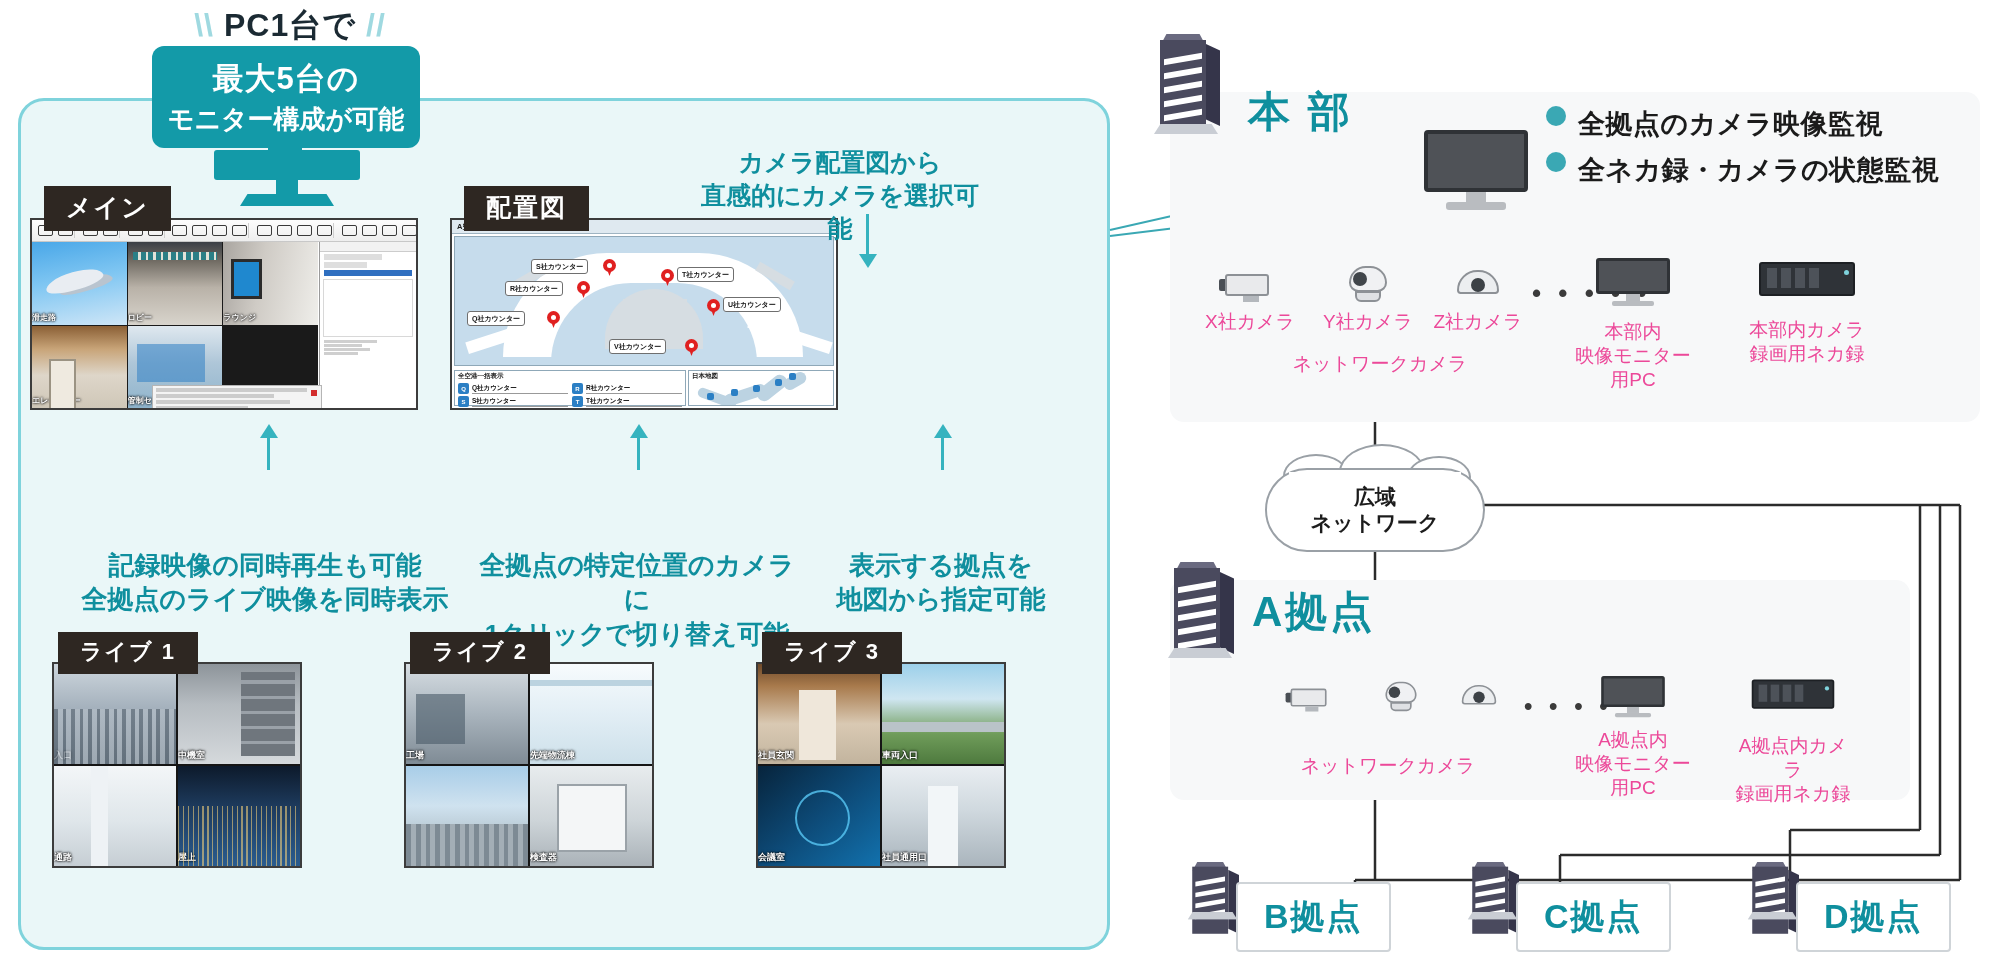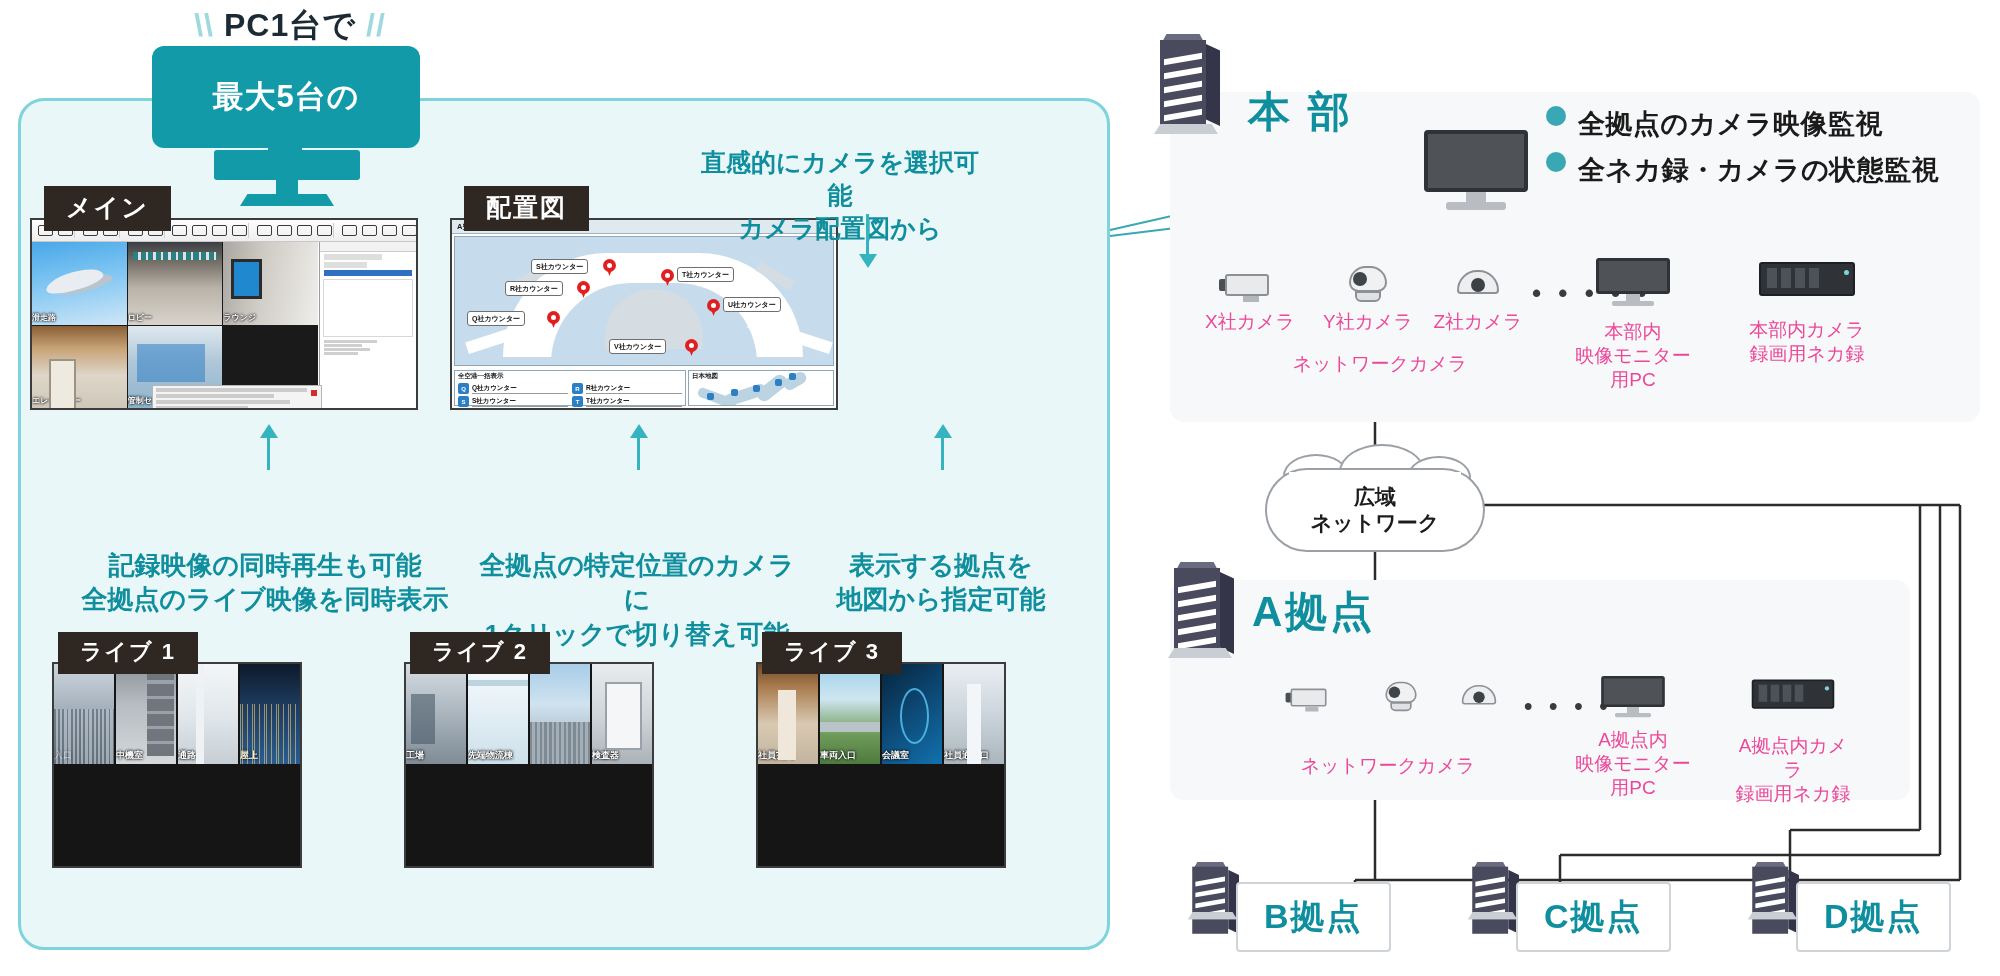--- a/index.html
+++ b/index.html
@@ -158,21 +158,21 @@
       background:#fff; border:1px solid #8fa8b8; overflow:hidden; }
   #layout-jpmap .jhead { font-size:6.5px; font-weight:bold; padding:1px 3px; color:#222;}
   .jp-blob { position:absolute; background:#bcd3e2; }
   .jp-pin { position:absolute; width:7px;height:7px;background:#2b7fc4; border-radius:2px;}
 
   
   .win-live { width: 250px; height: 206px; }
   #win-live1 { left: 52px; top: 662px; }
   #win-live2 { left: 404px; top: 662px; }
   #win-live3 { left: 756px; top: 662px; }
-  .live-grid { position:absolute; inset:0; display:grid; grid-template-columns:1fr 1fr 1fr 1fr;
+  .live-grid { position:absolute; inset:0; display:grid; grid-template-columns:1fr 1fr;
       grid-template-rows:1fr 1fr; gap:2px; background:#151515; }
   .live-grid .cap { font-size:9px; }
 
   
   .ann { position:absolute; color:#0f8f9e; font-weight:bold; text-align:center; line-height:1.32; }
   .arrow-up { position:absolute; width:0;height:0; border-left:9px solid transparent;
       border-right:9px solid transparent; border-bottom:14px solid #35b3bf; }
   .arrow-stem { position:absolute; width:3px; background:#35b3bf; }
   .arrow-down { position:absolute; width:0;height:0; border-left:9px solid transparent;
       border-right:9px solid transparent; border-top:14px solid #35b3bf; }
@@ -249,20 +249,21 @@
 <body>
 
 <div id="left-panel"></div>
 
 <div id="header-pc1">
   <span class="slash">\\</span><span>PC1台で</span><span class="slash">//</span>
 </div>
 
 <div id="callout-top">
   <div class="l1">最大5台の</div>
+  <div class="l2">モニター構成が可能</div>
 </div>
 <div id="callout-tail"></div>
 <div id="monitor-icon">
   <div class="screen"></div>
     <div class="neck"></div>
     <div class="base"></div>
 </div>
 
 <div class="win-label" style="left:44px; top:186px;">メイン</div>
 <div class="win-frame" id="win-main">
@@ -422,22 +423,22 @@
     <div class="jp-blob" style="left:94px; top:4px; width:24px; height:12px; transform:rotate(-30deg); border-radius:6px;"></div>
     <div class="jp-pin" style="left:18px; top:22px;"></div>
     <div class="jp-pin" style="left:42px; top:18px;"></div>
     <div class="jp-pin" style="left:64px; top:14px;"></div>
     <div class="jp-pin" style="left:86px; top:8px;"></div>
     <div class="jp-pin" style="left:100px; top:2px;"></div>
   </div>
 </div>
 
 <div class="ann" style="left:700px; top:146px; width:280px; font-size:25px;">
+  <div>カメラ配置図から</div>
   <div>直感的にカメラを選択可能</div>
-  <div>カメラ配置図から</div>
 </div>
 <div class="arrow-stem" style="left:866px; top:214px; height:42px;"></div>
 <div class="arrow-down" style="left:859px; top:254px;"></div>
 
 <div class="arrow-up" style="left:260px; top:424px;"></div>
 <div class="arrow-stem" style="left:267px; top:436px; height:34px;"></div>
 <div class="ann" style="left:30px; top:548px; width:470px; font-size:26px;">
   <div>記録映像の同時再生も可能</div>
   <div>全拠点のライブ映像を同時表示</div>
 </div>

